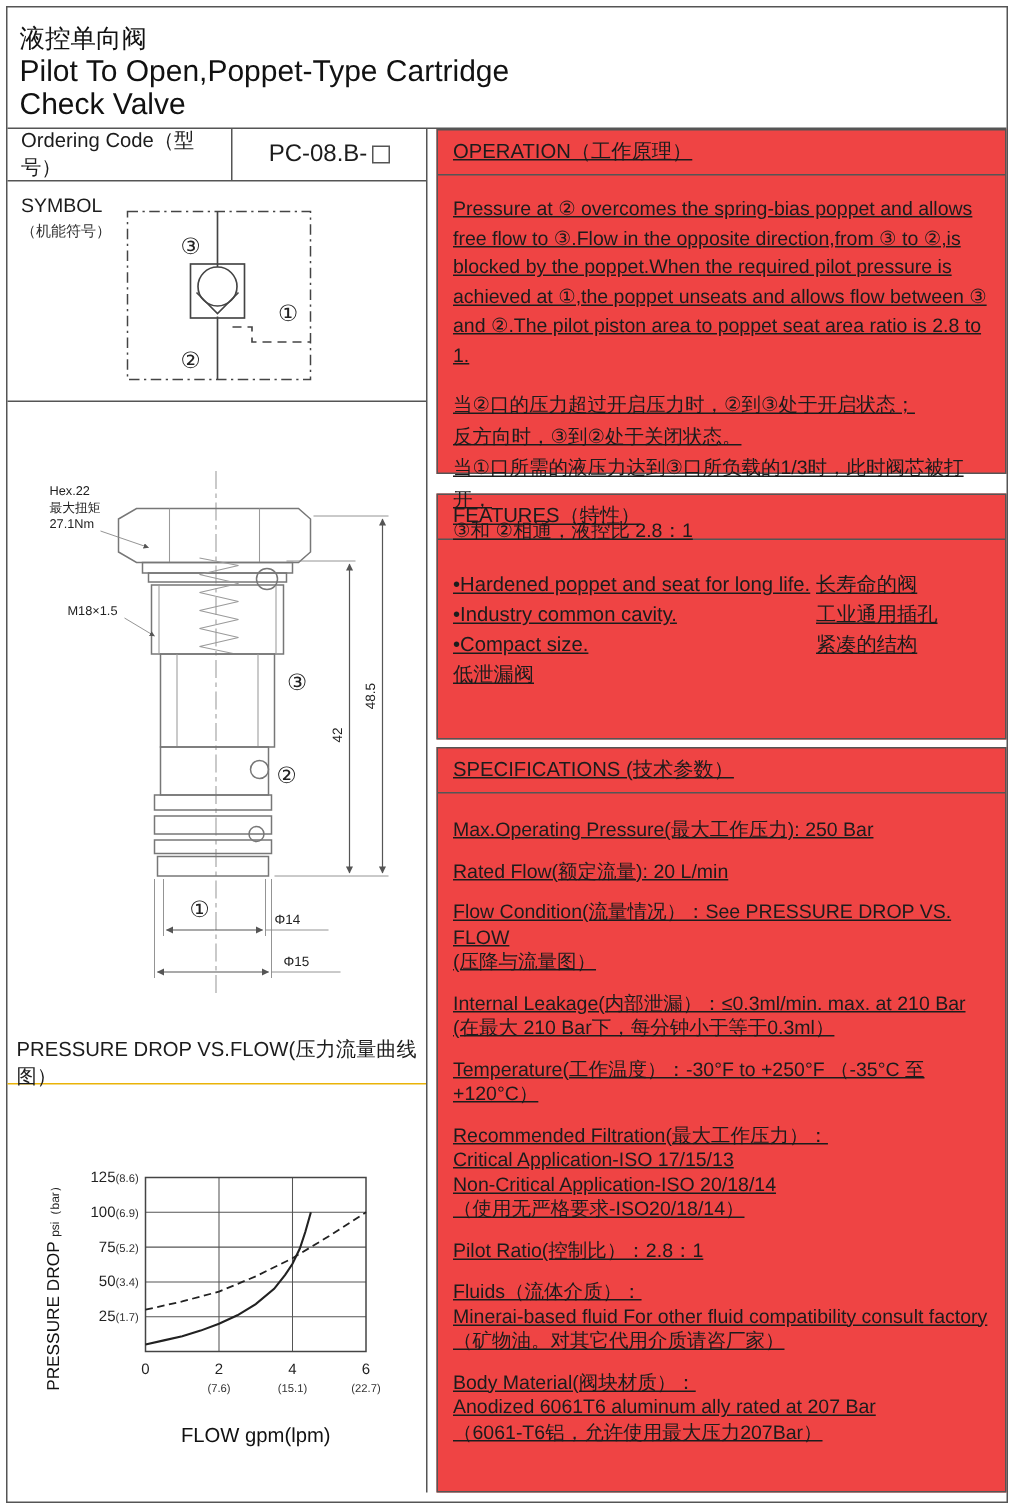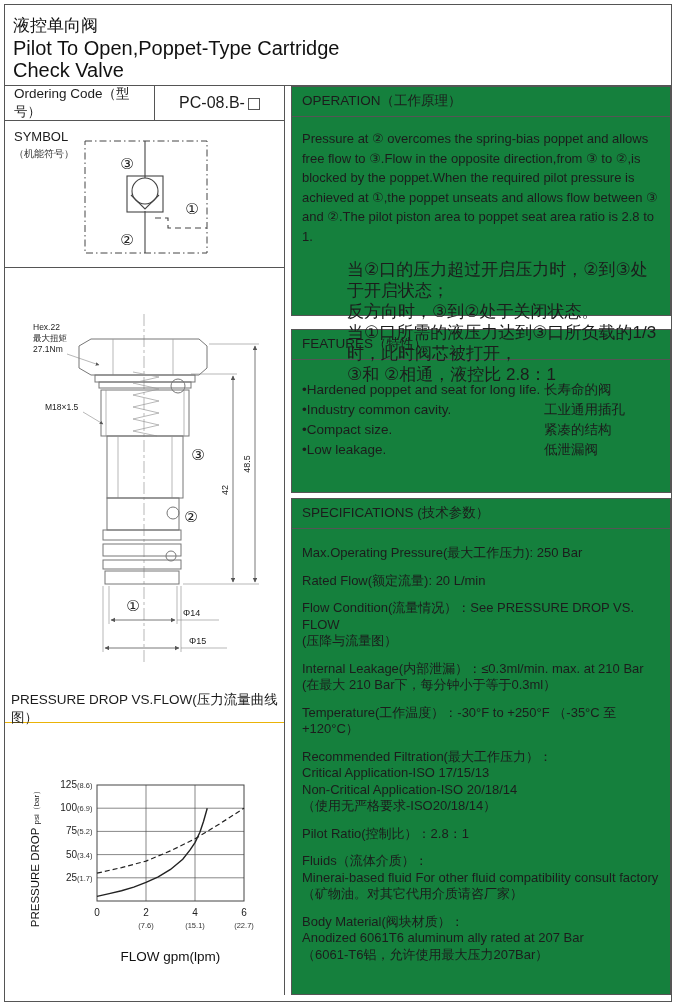--- a/index.html
+++ b/index.html
@@ -29,29 +29,29 @@
   .symbol-subheading { position:absolute; left:9px; top:26px; font-size:10px; color:#333; }
 
   
   .drawing-section { position:relative; height:428px; }
 
   
   .chart-header { height:27px; border-bottom:1px solid #eab308; font-size:13.5px; display:flex; align-items:center; padding-left:6px; }
   .chart-area { position:relative; height:271px; }
 
   
-  .rsec { border:1px solid #555; background:#15803d; }
+  .rsec { border:1px solid #555; background:#ef4444;text-decoration:underline; }
   .rsec-header { border-bottom:1px solid #555; padding:5px 10px 6px; font-size:13.5px; }
   .rsec-body { padding:8px 10px 10px; }
   .sec-op { height:230px; }
   .sec-feat { height:164px; margin-top:13px; }
   .sec-spec { height:497px; margin-top:5px; }
 
   .op-en { font-size:13px; line-height:19.5px; margin-top:4px; }
-  .op-zh { font-size:17px; line-height:21px; margin-top:13px;margin-left:45px; }
+  .op-zh { font-size:13px; line-height:21px; margin-top:13px; }
 
   .feat-list { margin-top:12px; }
   .feat-row { display:flex; font-size:13.5px; line-height:20px; }
   .feat-en { width:242px; }
   .feat-zh { flex:1; }
 
   .spec-list { margin-top:8px; }
   .spec-item { font-size:13px; line-height:16.5px; margin-bottom:11px; }
 
   
@@ -256,21 +256,20 @@
                 </div>
                 <div class="feat-row">
                   <span class="feat-en">•Industry common cavity.</span>
                   <span class="feat-zh">工业通用插孔</span>
                 </div>
                 <div class="feat-row">
                   <span class="feat-en">•Compact size.</span>
                   <span class="feat-zh">紧凑的结构</span>
                 </div>
                 <div class="feat-row">
-                  <span class="feat-en">•Low leakage.</span>
                   <span class="feat-zh">低泄漏阀</span>
                 </div>
               </div>
           </div>
         </section>
 
         <section class="rsec sec-spec">
           <div class="rsec-header">SPECIFICATIONS (技术参数）</div>
           <div class="rsec-body">
             <div class="spec-list" id="spec-list">

